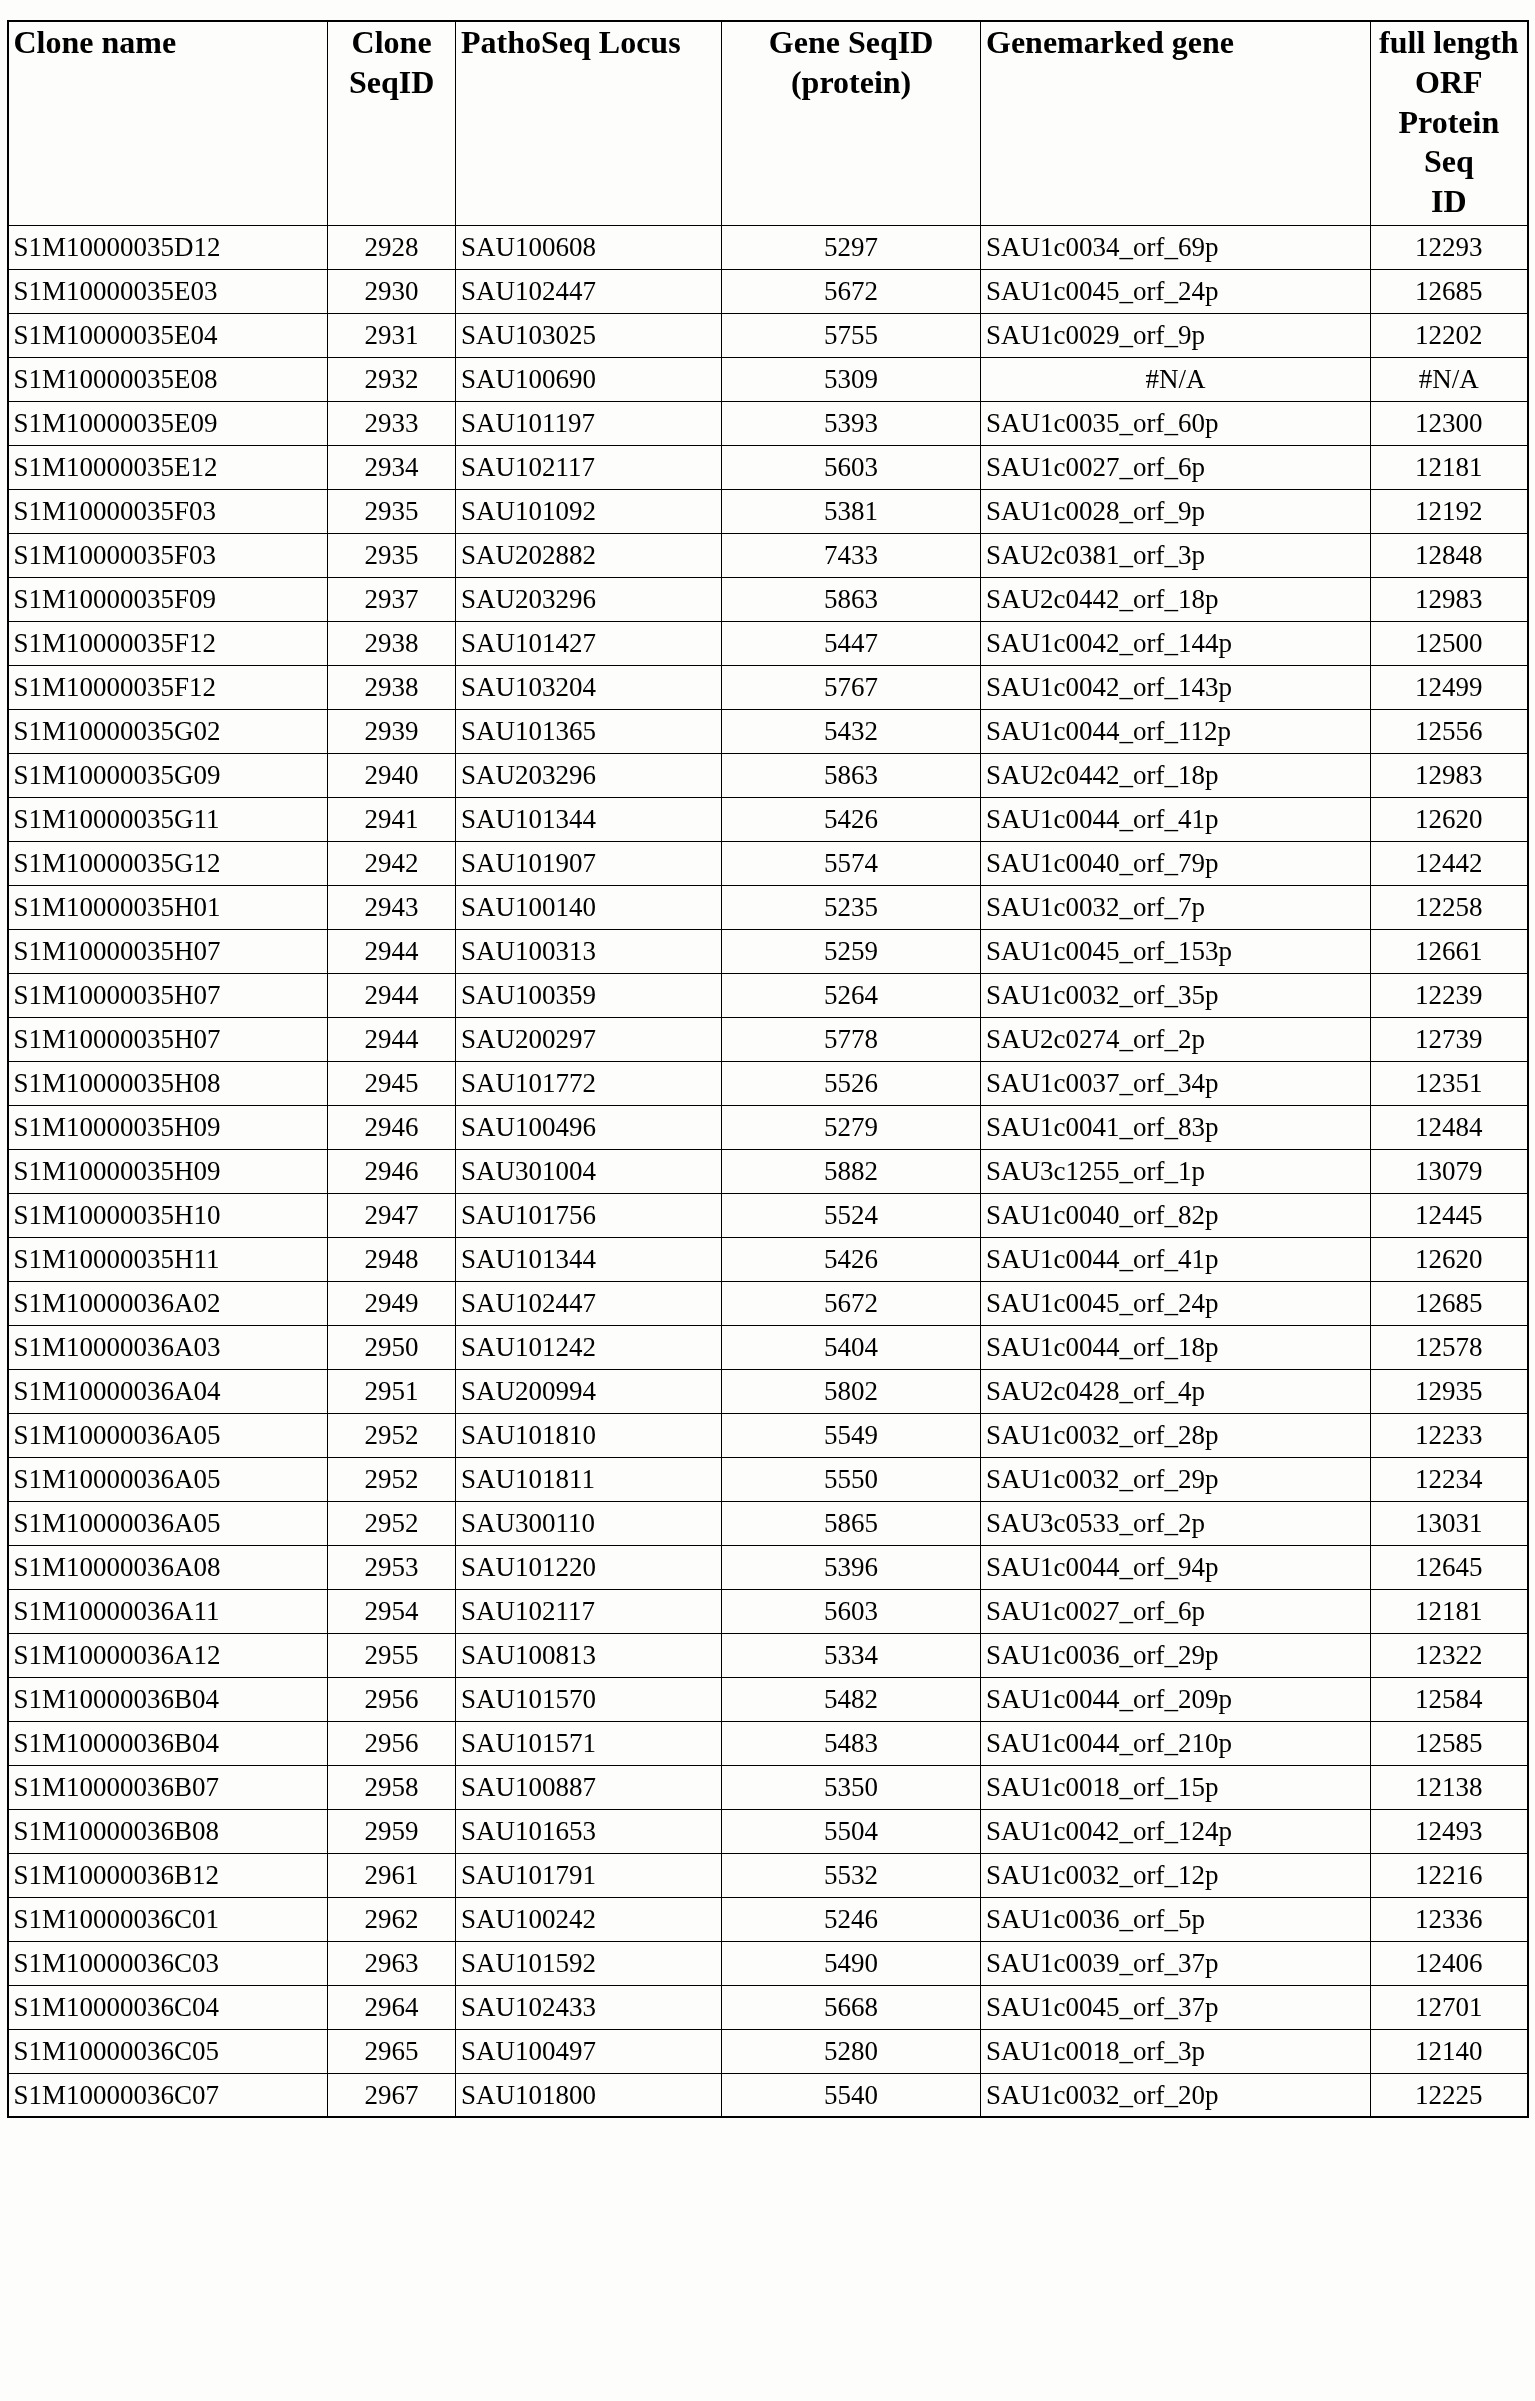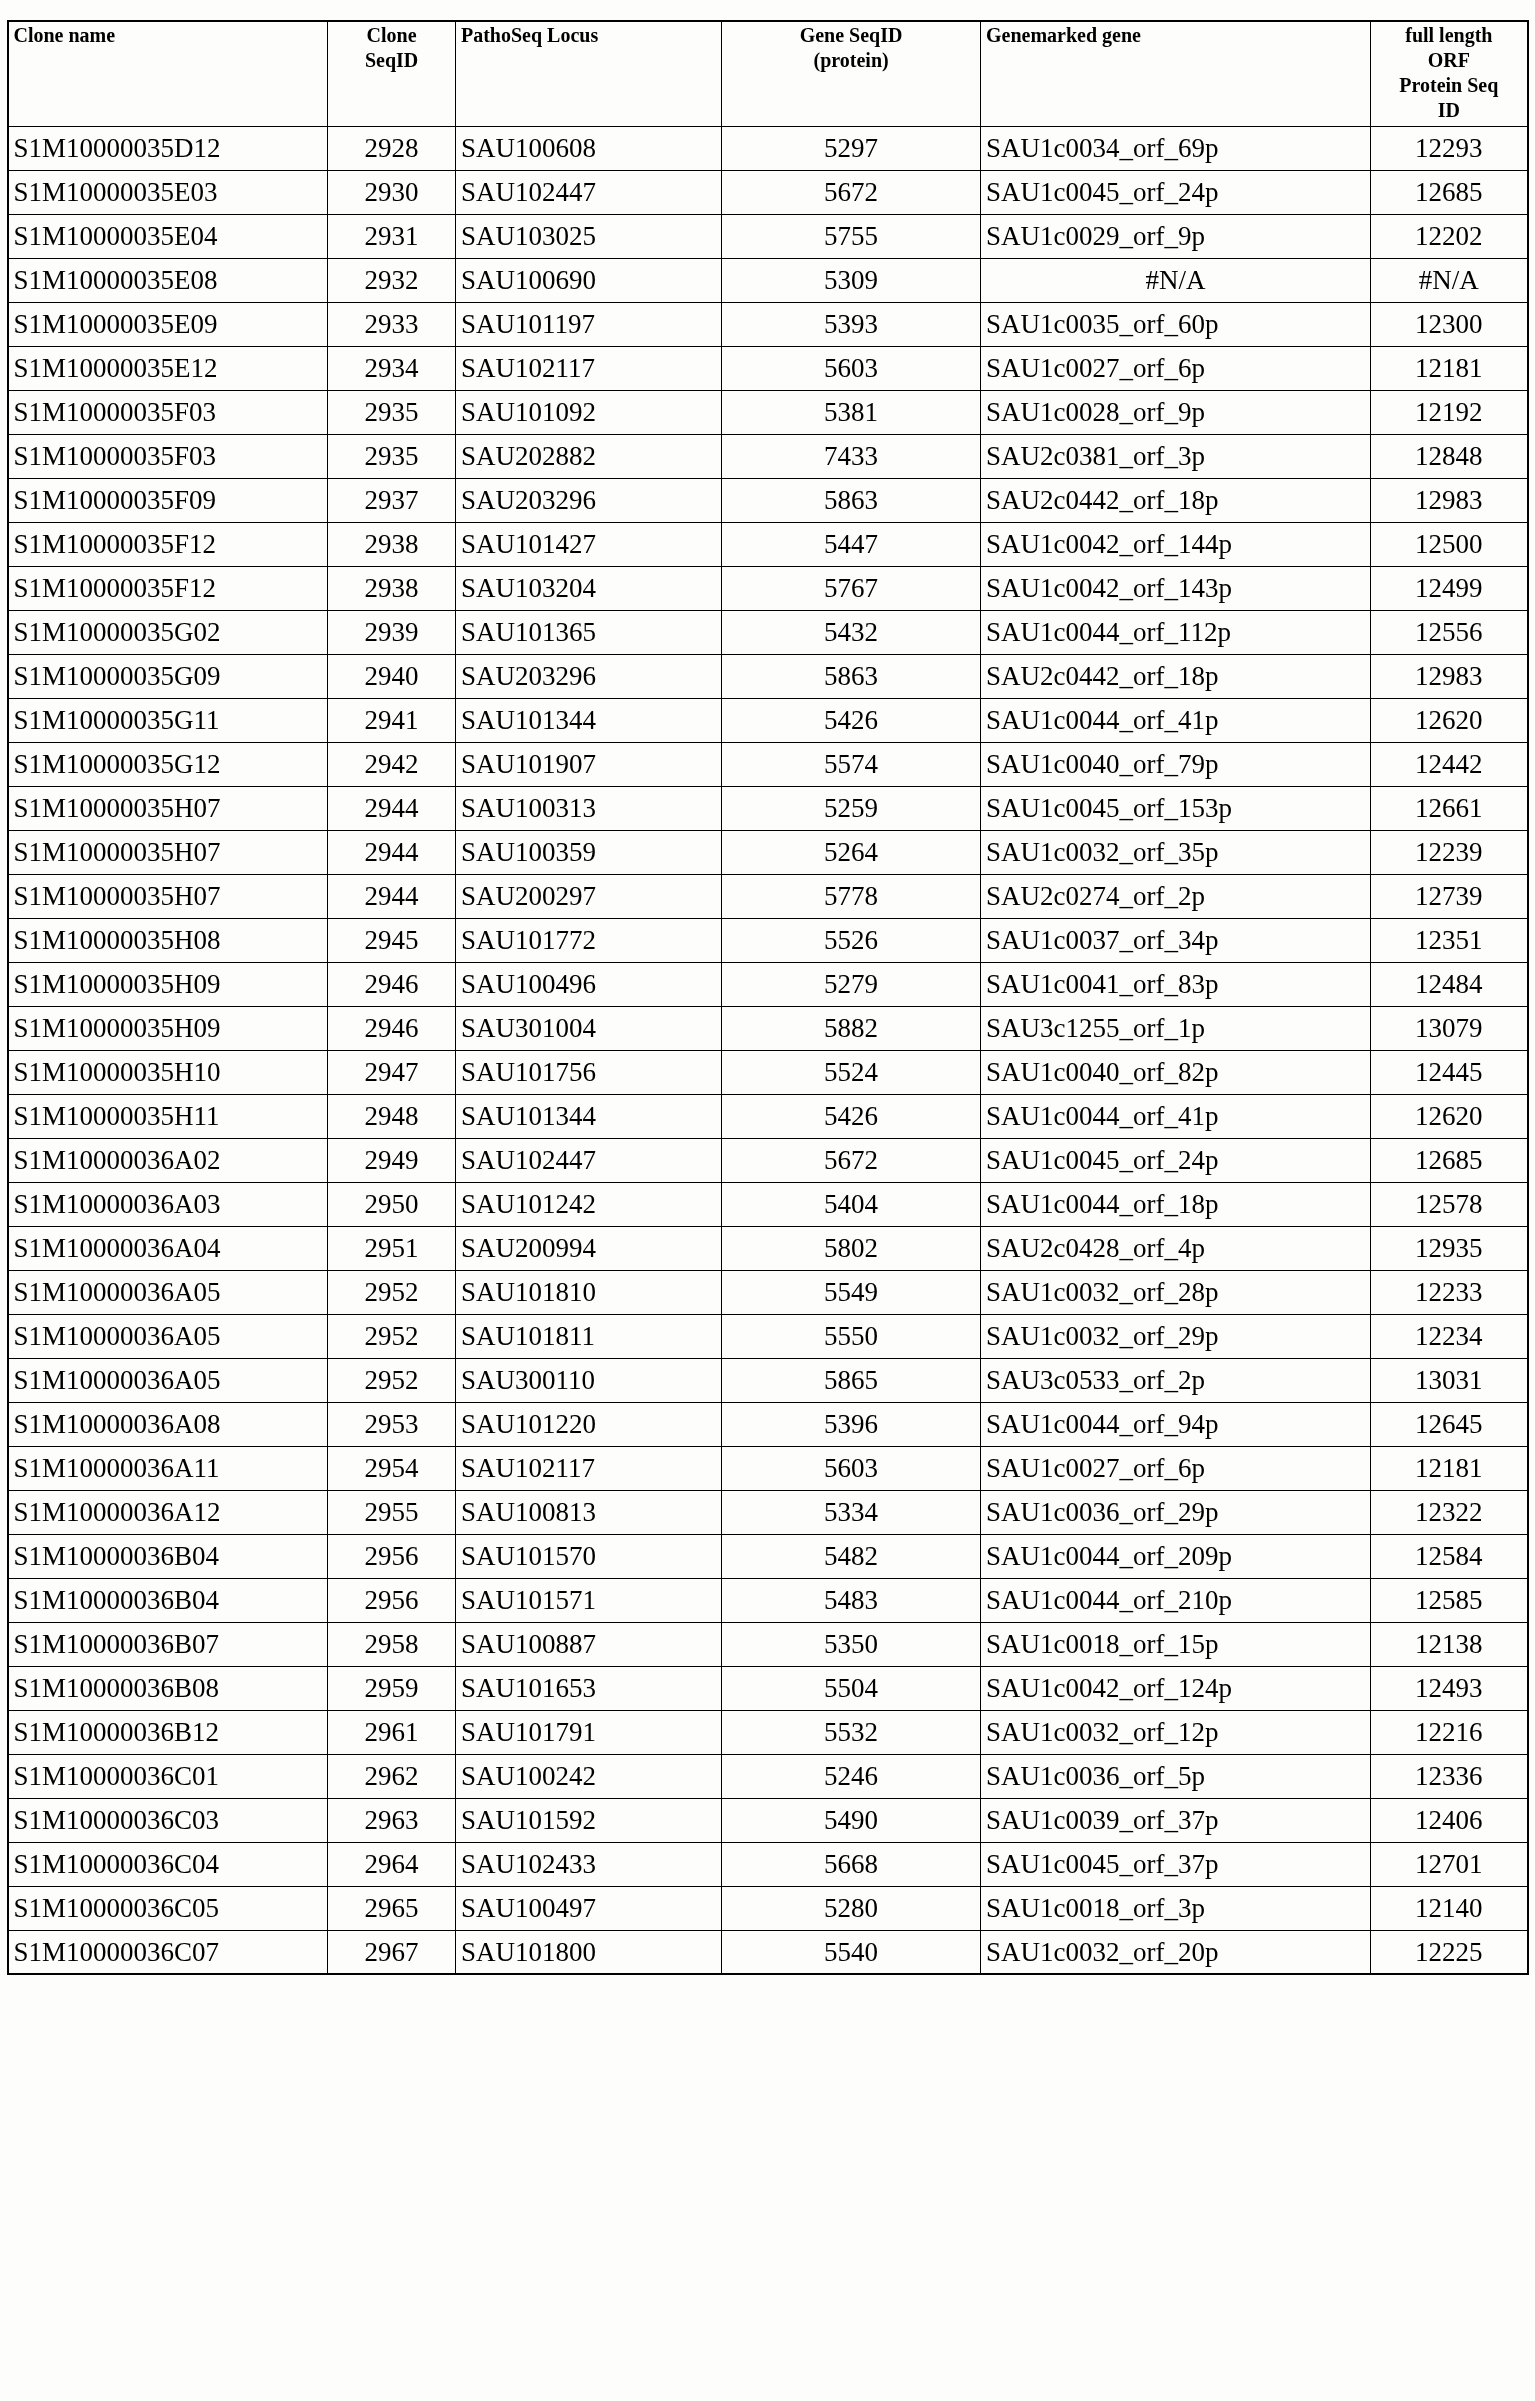--- a/index.html
+++ b/index.html
@@ -22,21 +22,21 @@
   col.c0 { width: 320px; }
   col.c1 { width: 128px; }
   col.c2 { width: 266px; }
   col.c3 { width: 259px; }
   col.c4 { width: 390px; }
   col.c5 { width: 157px; }
 
   th, td { border: 1.6px solid #000; }
 
   th {
-    font-size: 20px;
+    font-size: 32px;
     font-weight: bold;
     line-height: 1.24;
     vertical-align: top;
     white-space: pre-line;
     padding: 1.6px 4.9px 3.3px 4.9px;
   }
   td {
     font-size: 27px;
     height: 44px;
     padding: 0 4.9px;
@@ -190,20 +190,28 @@
         </tr>
         <tr>
           <td class="al-left">S1M10000035G12</td>
           <td class="al-center">2942</td>
           <td class="al-left">SAU101907</td>
           <td class="al-center">5574</td>
           <td class="al-left">SAU1c0040_orf_79p</td>
           <td class="al-center">12442</td>
         </tr>
         <tr>
+          <td class="al-left">S1M10000035H01</td>
+          <td class="al-center">2943</td>
+          <td class="al-left">SAU100140</td>
+          <td class="al-center">5235</td>
+          <td class="al-left">SAU1c0032_orf_7p</td>
+          <td class="al-center">12258</td>
+        </tr>
+        <tr>
           <td class="al-left">S1M10000035H07</td>
           <td class="al-center">2944</td>
           <td class="al-left">SAU100313</td>
           <td class="al-center">5259</td>
           <td class="al-left">SAU1c0045_orf_153p</td>
           <td class="al-center">12661</td>
         </tr>
         <tr>
           <td class="al-left">S1M10000035H07</td>
           <td class="al-center">2944</td>

